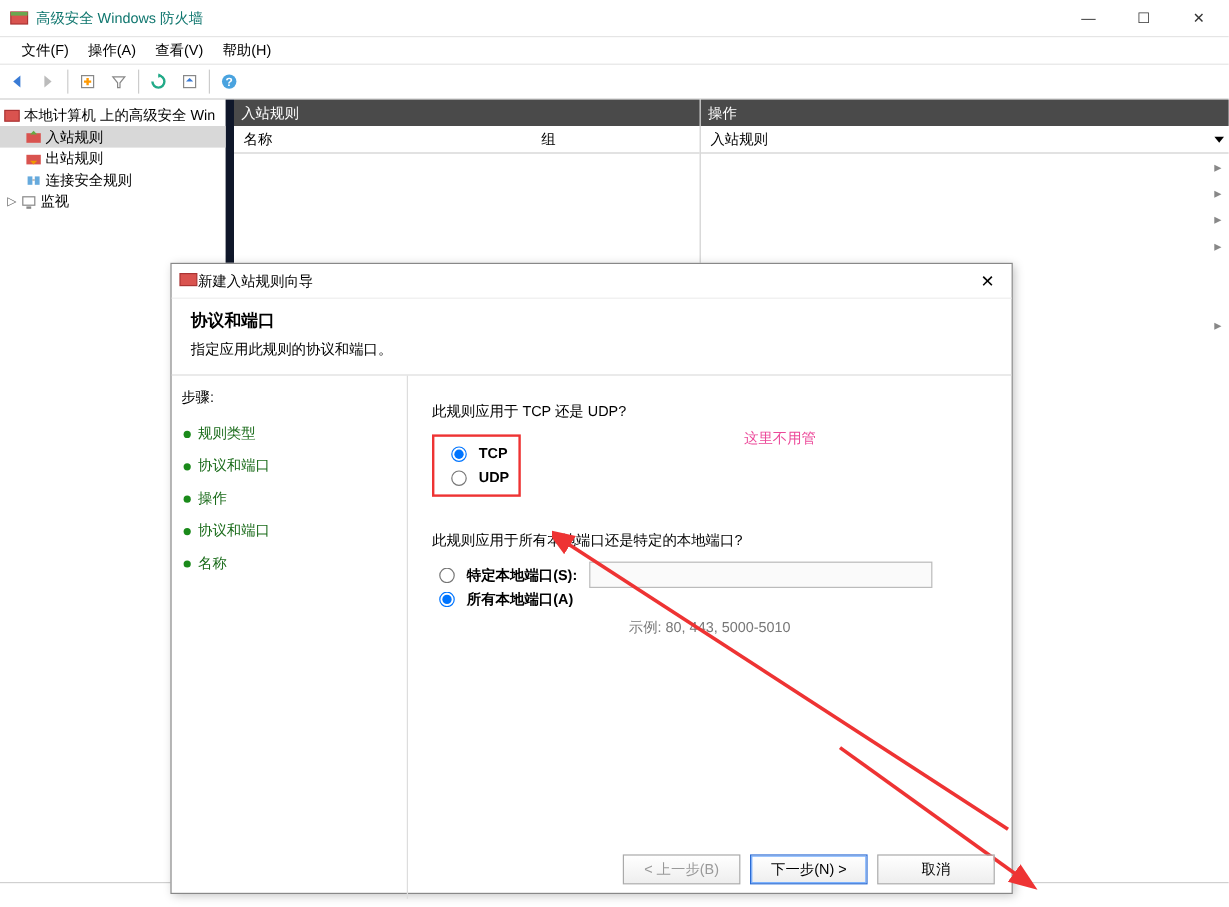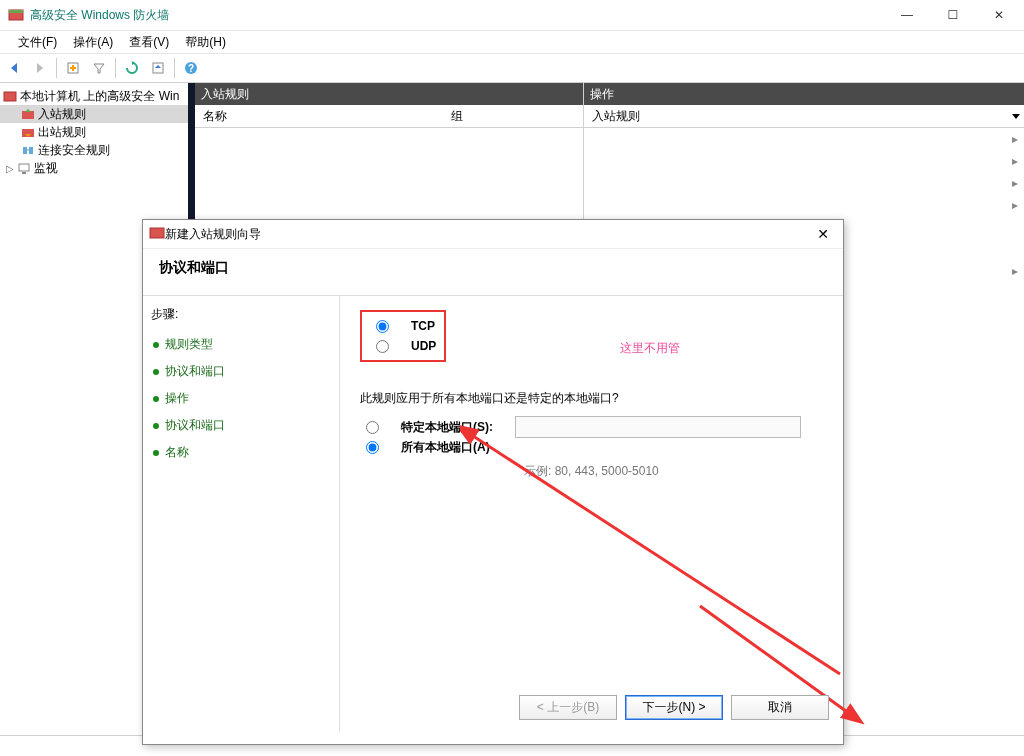--- a/index.html
+++ b/index.html
@@ -39,21 +39,21 @@
 .dlg-head{padding:10px 16px 12px 16px;border-bottom:1px solid #ddd}
 .dlg-head h2{margin:0 0 6px 0;font-size:14px}
 .dlg-body{display:flex;height:calc(524px - 28px - 60px)}
 .steps{width:180px;border-right:1px solid #ddd;padding:10px 8px}
 .steps-title{font-weight:normal;margin-bottom:8px}
 .step{color:#1a6b1a;padding:5px 2px;display:flex;align-items:center;gap:6px}
 .step::before{content:"";width:6px;height:6px;border-radius:50%;background:#1a8a1a}
 .content{flex:1;padding:14px 20px 10px 20px;position:relative}
 .q{margin:8px 0 10px 0}
 .radios{margin-left:6px}
-.radio-row{display:flex;align-items:center;height:20px;gap:22px}
+.radio-row{display:flex;align-items:center;height:20px;gap:10px}
 .radio-row input{margin:0}
 .redbox{border:2px solid #e33;padding:4px 8px;display:inline-block}
 .redtxt{color:#ec4899;font-size:12px;position:absolute;left:280px;top:44px}
 .portinput{width:280px;height:18px;border:1px solid #bbb;margin-left:10px;vertical-align:middle}
 .example{color:#777;margin-left:164px;margin-top:6px}
 .dlg-foot{position:absolute;right:14px;bottom:12px;display:flex;gap:8px}
 .btn{min-width:80px;height:23px;border:1px solid #aaa;background:linear-gradient(#fff,#eee);display:inline-flex;align-items:center;justify-content:center;padding:0 8px}
 .btn.primary{border:1px solid #2a6bd4;box-shadow:0 0 0 1px #7bb2ff inset}
 .btn.disabled{color:#999}
 
@@ -243,20 +243,21 @@
   <div class="dialog">
     <div class="dlg-title">
       <span class="icon"><svg width="16" height="16">
             <rect x="1" y="3" width="14" height="10" fill="#d9534f" stroke="#a33"></rect>
           </svg></span>
       <span class="t">新建入站规则向导</span>
       <div class="dlg-close">✕</div>
     </div>
     <div class="dlg-head">
       <h2>协议和端口</h2>
+      <div>指定应用此规则的协议和端口。</div>
     </div>
     <div class="dlg-body">
       <div class="steps">
         <div class="steps-title">步骤:</div>
         <div class="step">
             <span>规则类型</span>
           </div>
         <div class="step">
             <span>协议和端口</span>
           </div>
@@ -264,20 +265,21 @@
             <span>操作</span>
           </div>
         <div class="step">
             <span>协议和端口</span>
           </div>
         <div class="step">
             <span>名称</span>
           </div>
       </div>
       <div class="content">
+        <div class="q">此规则应用于 TCP 还是 UDP?</div>
         <span class="redbox">
           <div class="radios">
             <div class="radio-row">
                 <input type="radio" name="proto" checked="" style="">
                 <b>TCP</b>
               </div>
             <div class="radio-row">
                 <input type="radio" name="proto" style="">
                 <b>UDP</b>
               </div>

